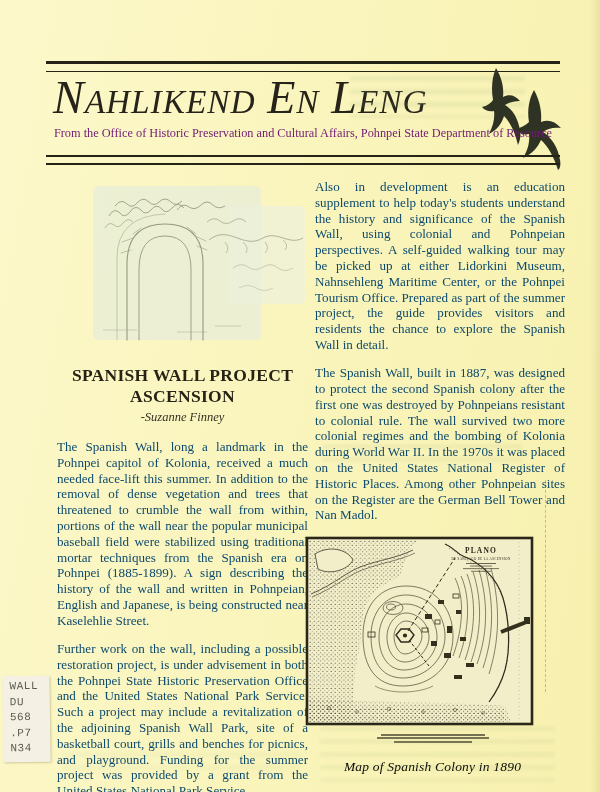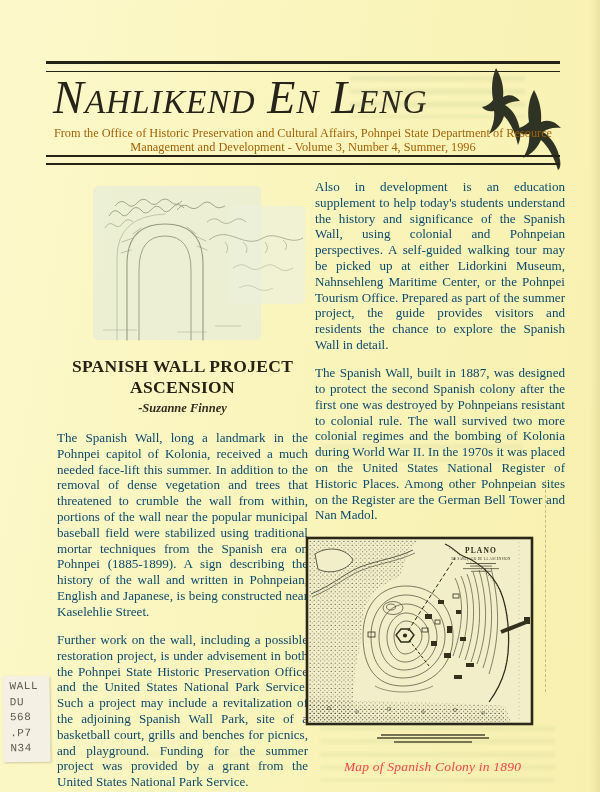--- a/index.html
+++ b/index.html
@@ -22,47 +22,47 @@
   .rule-mid{top:155px;height:6px;border-top:2px solid #252216;border-bottom:2px solid #252216;}
   .masthead-title{
     position:absolute;left:53px;top:70px;white-space:nowrap;
     font-style:italic;color:#26231ا;color:#26231a;transform:scaleX(.98);transform-origin:left;
   }
   .masthead-title .word{margin-right:12px;letter-spacing:1px;}
   .masthead-title .lead{font-size:47px;}
   .masthead-title .rest{font-size:34px;}
   .subtitle{
     position:absolute;left:46px;top:127px;width:514px;text-align:center;
-    font-size:12.3px;line-height:13.8px;color:#a16207;
+    font-size:12.3px;line-height:13.8px;color:#701a75;
   }
   .birds{position:absolute;left:482px;top:66px;}
 
   
   .col{position:absolute;top:180px;width:251px;}
   .col-left{left:57px;}
   .col-right{left:315px;top:179px;width:250px;}
   .col p{
     margin:0 0 12.5px 0;text-align:justify;
     font-size:13.1px;line-height:15.8px;color:#0c4a6e;
   }
   .article-title{
     text-align:center;font-weight:bold;font-size:17.5px;line-height:21px;
-    letter-spacing:.3px;color:#26221--;color:#262215;margin-top:4px;
-  }
-  .byline{text-align:center;font-style:italic;font-size:12.5px;margin:3px 0 14px 0;color:#33 ;color:#332e20;font-weight:bold;}
+    letter-spacing:.3px;color:#26221--;color:#262215;margin-top:13px;
+  }
+  .byline{text-align:center;font-style:italic;font-size:12.5px;margin:3px 0 14px 0;color:#33 ;color:#332e20;}
 
   .arch-fig{margin:0 0 4px 0;}
 
   
   .map-fig{margin:2px 0 0 -10px;width:255px;}
   .micro-caption{margin:4px auto 0 auto;width:120px;}
   .micro-line{height:2px;margin:1.5px auto;background:#4b4732;opacity:.75;filter:blur(.3px);}
   .map-caption{
     margin-top:16px;text-align:center;font-style:italic;
-    font-size:13.5px;color:#ef4444;letter-spacing:.2px;
+    font-size:13.5px;color:#000000;letter-spacing:.2px;
   }
 
   
   .stamp{
     position:absolute;left:3px;top:676px;width:47px;height:86px;
     background:#f4f1e4;box-shadow:1px 1px 2px rgba(80,70,30,.25);
     transform:rotate(-.8deg);padding:3px 0 0 7px;box-sizing:border-box;
     font-family:"Liberation Mono", monospace;font-size:11px;line-height:15.5px;
     color:#5e5b50;letter-spacing:.5px;
   }
@@ -90,21 +90,20 @@
 
   <svg class="birds" width="112" height="104" viewBox="0 0 112 104">
     <g fill="#2f3324">
       <path d="M14,2 C20,12 22,22 21,31 C27,28 33,29 38,35 C31,35 26,37 23,39 C30,43 36,52 38,64 C39,70 38,75 36,79 C33,66 28,56 22,50 C20,57 15,64 7,68 C11,60 13,52 12,45 C8,46 3,45 0,41 C5,40 9,37 11,34 C9,23 10,11 14,2 Z"></path>
       <path d="M52,24 C58,35 60,46 59,56 C66,53 73,55 79,62 C71,61 65,63 61,66 C69,71 76,81 78,94 C79,99 78,103 76,104 C72,91 66,80 59,74 C56,81 50,88 41,92 C46,84 48,75 47,68 C42,69 36,67 33,63 C39,62 44,59 47,56 C45,44 47,33 52,24 Z"></path>
     </g>
   </svg>
 
   <div class="subtitle">
     <div>From the Office of Historic Preservation and Cultural Affairs, Pohnpei State Department of Resource</div>
-    <div>Management and Development - Volume 3, Number 4, Summer, 1996</div>
   </div>
 
   <div class="rule rule-mid"></div>
 
   <div class="col col-left">
 
     <svg class="arch-fig" width="251" height="164" viewBox="0 0 251 164">
       <rect x="36" y="6" width="168" height="154" rx="5" fill="#e9edd7" opacity=".8"></rect>
       <rect x="170" y="26" width="78" height="98" rx="5" fill="#edf0db" opacity=".75"></rect>
       <g fill="none" stroke="#939b7e" stroke-width="1.1" stroke-linecap="round">

